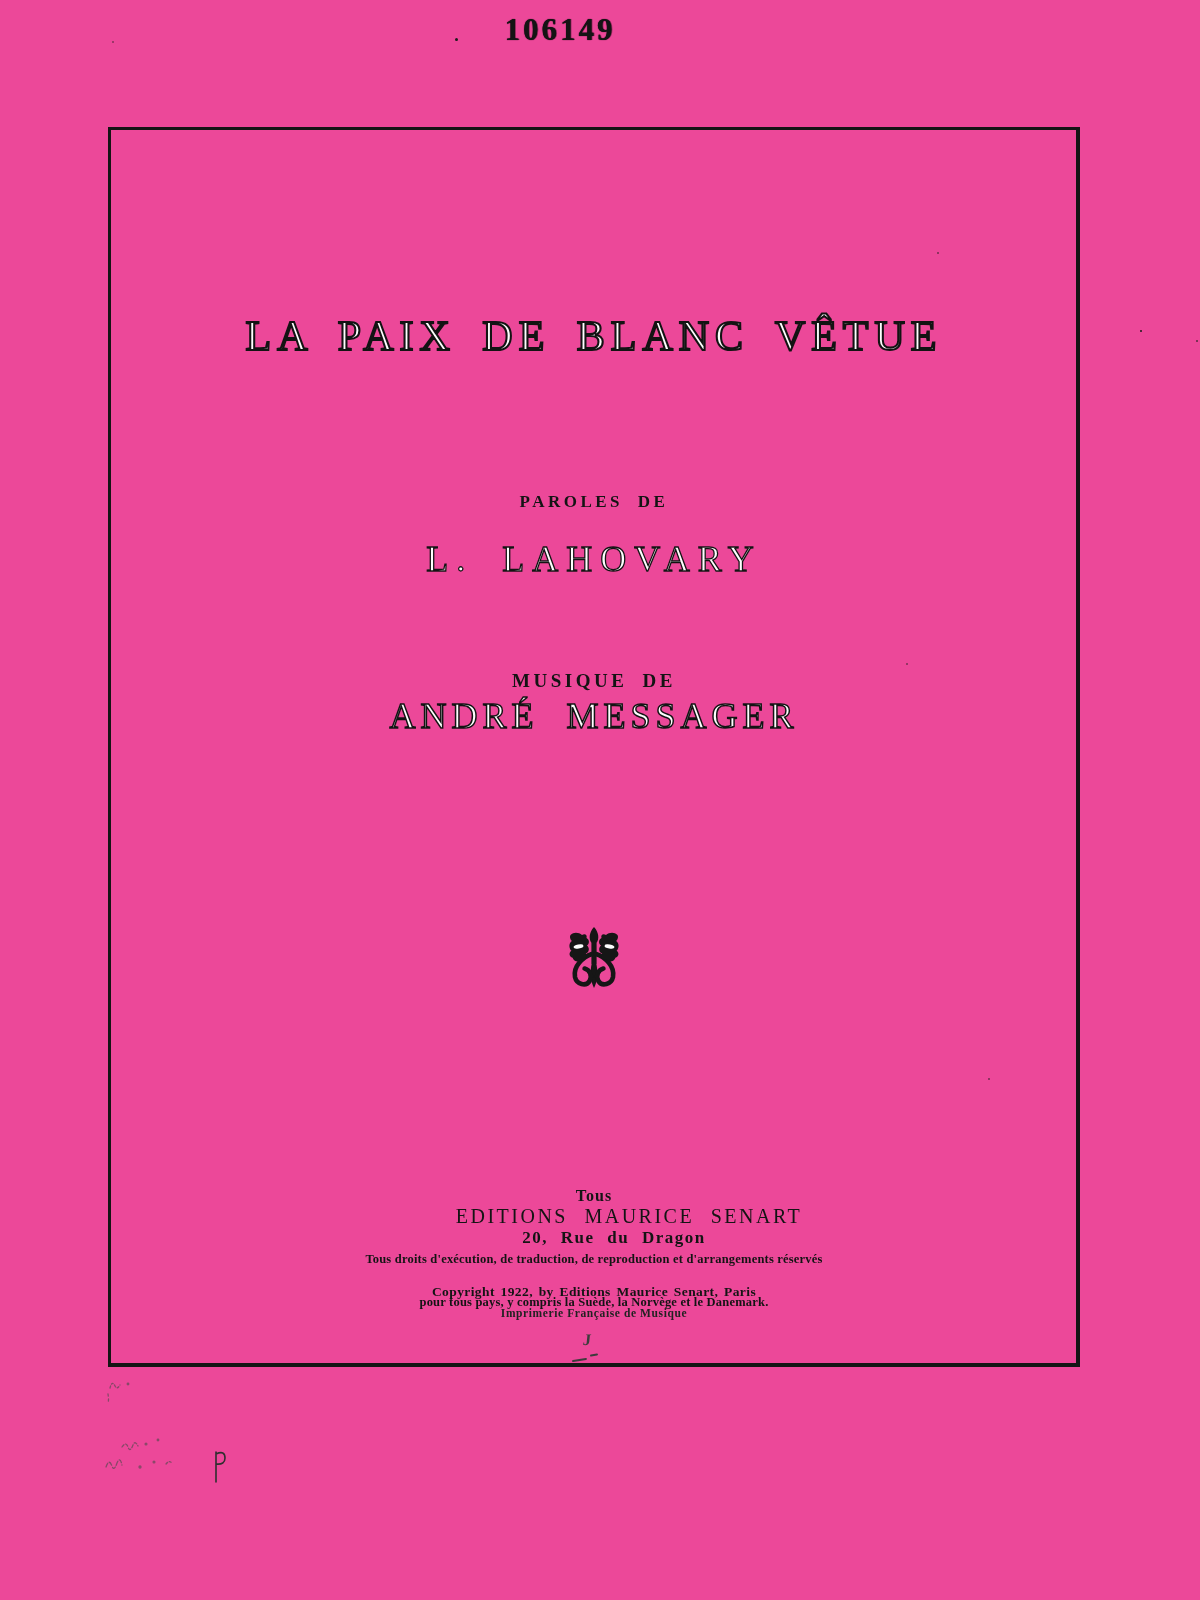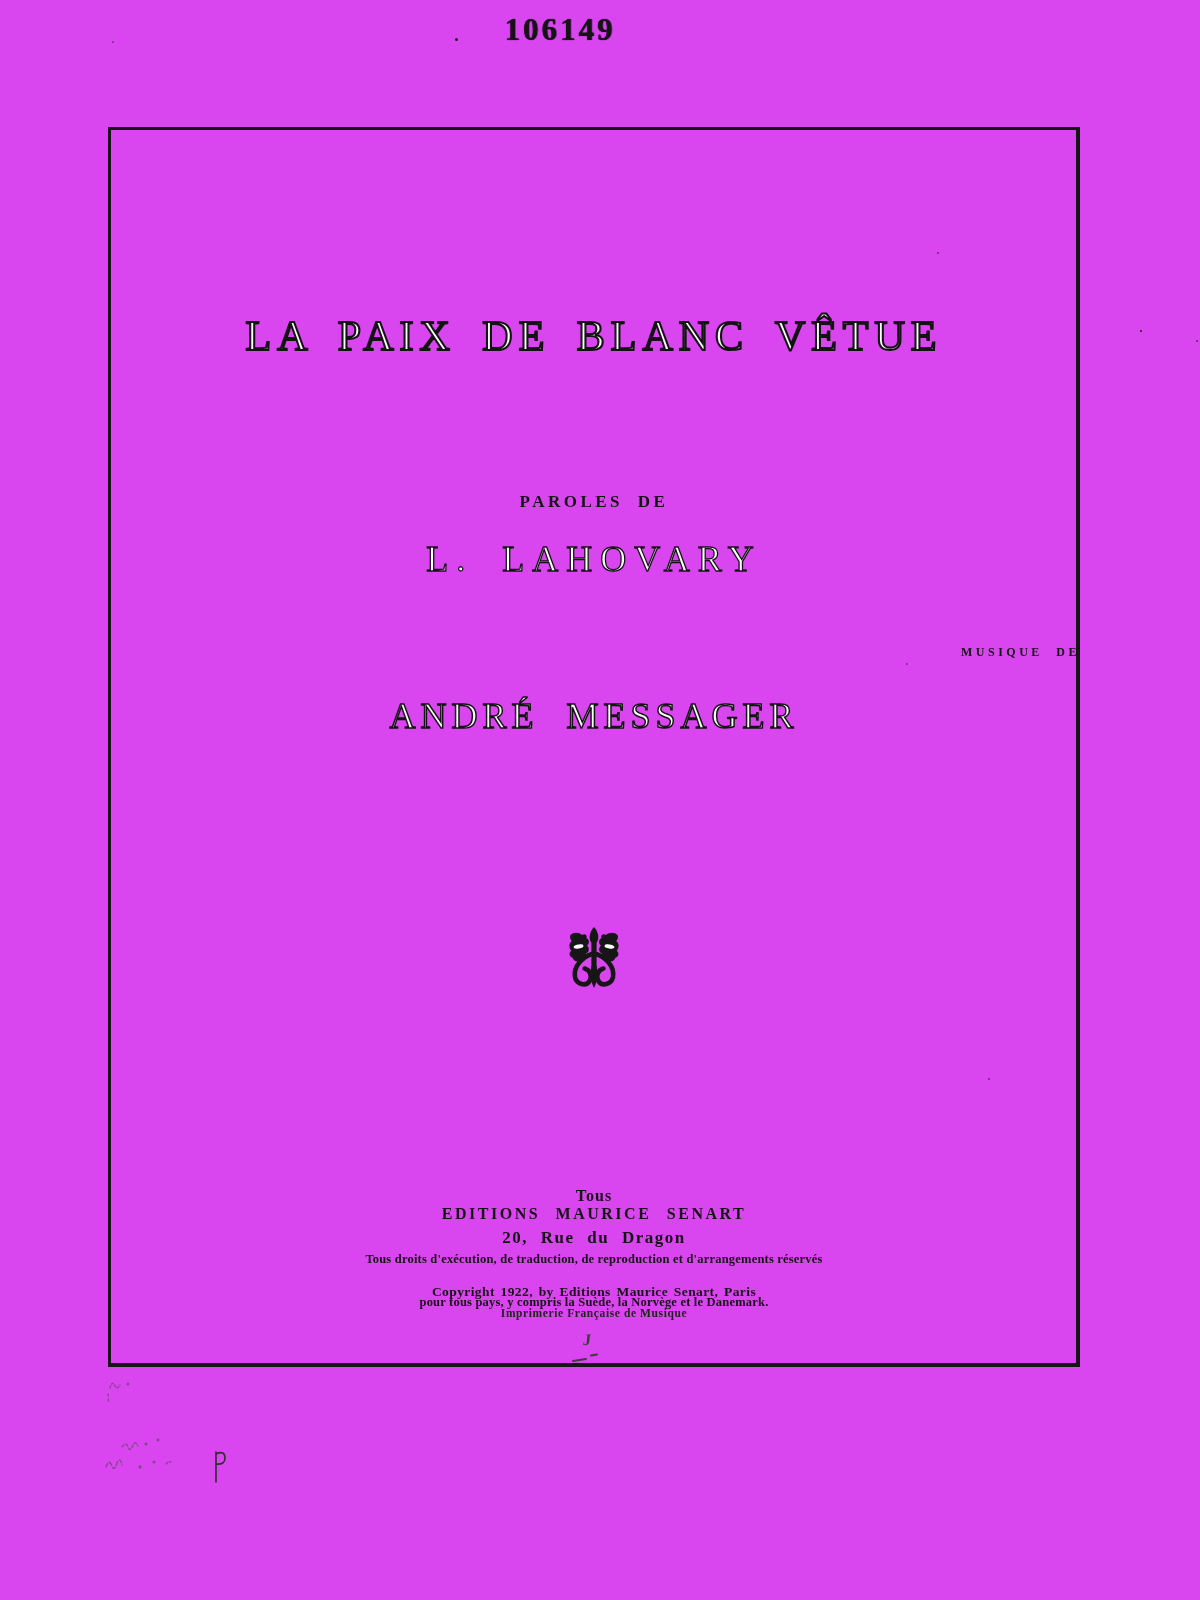--- a/index.html
+++ b/index.html
@@ -1,17 +1,17 @@
 <!DOCTYPE html>
 <html><head>
 <meta charset="utf-8">
 <style>
   html,body{margin:0;padding:0;background:#e9e9e9;}
   .page{
-    position:relative;width:1200px;height:1600px;background:#d946ef;
+    position:relative;width:1200px;height:1600px;background:#ec4899;
     font-family:"Liberation Serif", serif;color:#141414;overflow:hidden;
   }
   .abs{position:absolute;}
   .cline{position:absolute;left:108px;width:972px;text-align:center;line-height:1;}
   .frame{
     position:absolute;left:108px;top:127px;width:972px;height:1240px;
     border:3px solid #151515;border-right-width:4px;border-bottom-width:4px;
     box-sizing:border-box;
   }
   .stamp{
@@ -23,26 +23,26 @@
   .outlined{color:#111;}
   @supports (-webkit-text-stroke: 1px black){
     .outlined{color:#fff;-webkit-text-stroke:2.1px #131313;}
     .outlined-thin{-webkit-text-stroke-width:1.5px;}
     .outlined-thinner{-webkit-text-stroke-width:1.3px;}
   }
   .main-title{top:315px;font-size:42px;letter-spacing:6px;word-spacing:10px;}
   .small-label{font-size:17px;font-weight:bold;letter-spacing:3.5px;word-spacing:7px;}
   .lyrics-label{top:493px;}
   .lyricist{top:541px;font-size:36px;letter-spacing:8px;word-spacing:12px;}
-  .music-label{top:646px;font-size:12px;text-align:right;}
+  .music-label{top:671px;font-size:19px;}
   .composer{top:698px;font-size:36px;letter-spacing:5px;word-spacing:14px;}
   .ornament{top:926px;}
   .pub-city{top:1188px;font-size:16px;font-weight:bold;letter-spacing:1px;}
-  .pub-name{top:1206px;font-size:16px;font-weight:bold;letter-spacing:2.5px;word-spacing:9px;}
-  .pub-addr{top:1229px;font-size:17px;font-weight:bold;letter-spacing:1.5px;word-spacing:7px;}
+  .pub-name{top:1206px;font-size:20px;font-weight:normal;letter-spacing:2.5px;word-spacing:9px;padding-left:35px;}
+  .pub-addr{top:1229px;font-size:17px;font-weight:bold;letter-spacing:1.5px;word-spacing:7px;margin-left:20px;}
   .rights1{top:1253px;font-size:12.5px;font-weight:bold;letter-spacing:.2px;}
   .rights2{top:1296px;font-size:12.5px;font-weight:bold;letter-spacing:.2px;}
   .copyright{top:1285px;font-size:13.5px;font-weight:bold;letter-spacing:.4px;word-spacing:2px;}
   .printer{top:1308px;font-size:11.5px;font-weight:bold;letter-spacing:.6px;color:#222;}
   .jmark{left:583px;top:1331px;font-size:16px;font-weight:bold;color:#3c3c3c;transform:skewX(-6deg);}
   .dash{position:absolute;height:2px;background:#3c3c3c;border-radius:1px;}
   .dash1{left:572px;top:1359px;width:15px;transform:rotate(-9deg);}
   .dash2{left:590px;top:1354px;width:8px;transform:rotate(-9deg);}
   .speck{position:absolute;background:#1b1b1b;border-radius:50%;}
 </style>

